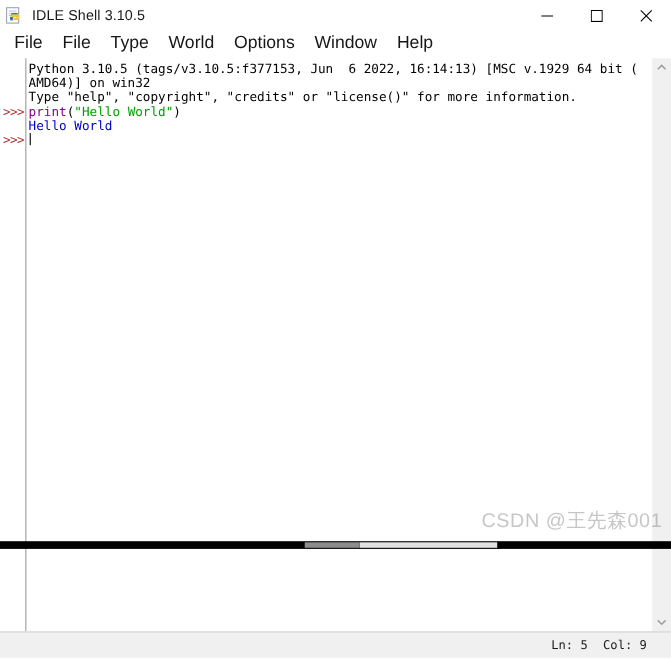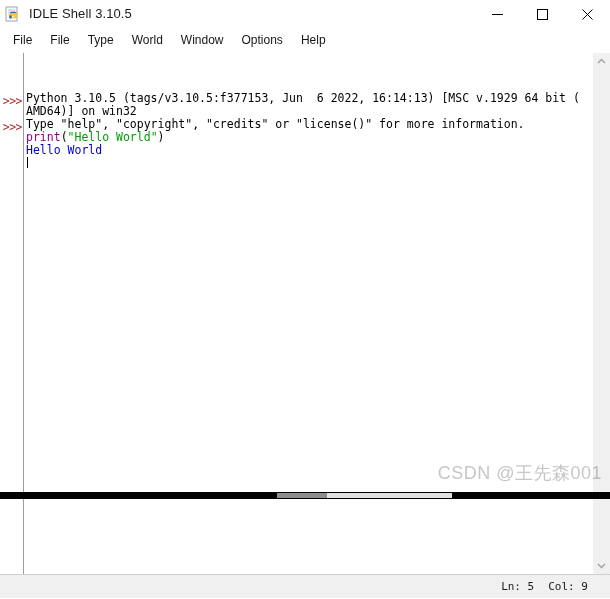--- a/index.html
+++ b/index.html
@@ -62,21 +62,21 @@
   
   .menubar {
     height: 25px;
     background: #ffffff;
     display: flex;
     align-items: center;
     padding-left: 4px;
     user-select: none;
   }
   .menu-item {
-    font-size: 12px;
+    font-size: 16px;
     color: #161616;
     padding: 2px 9px 3px 9px;
     line-height: 18px;
     white-space: nowrap;
     cursor: default;
   }
 
   
   .bodyarea {
     position: relative;
@@ -115,21 +115,20 @@
   .textpane {
     position: absolute;
     inset: 0;
     padding: 3px 0 0 2px;
     font-family: "DejaVu Sans Mono", "Liberation Mono", monospace;
     font-size: 11.5px;
     line-height: 13px;
     white-space: pre;
     color: #000000;
     box-sizing: border-box;
-    margin-top: 36px;
   }
   .line { height: 13px; line-height: 13px; }
   .tok-kw   { color: #900090; }
   .tok-str  { color: #00a000; }
   .tok-out  { color: #0000c8; }
   .tok-plain{ color: #000000; }
 
   .caret {
     display: inline-block;
     width: 1px;
@@ -257,22 +256,22 @@
           </svg>
       </div>
     </div>
   </div>
 
   <div class="menubar">
     <div class="menu-item">File</div>
     <div class="menu-item">File</div>
     <div class="menu-item">Type</div>
     <div class="menu-item">World</div>
+    <div class="menu-item">Options</div>
     <div class="menu-item">Window</div>
-    <div class="menu-item">Options</div>
     <div class="menu-item">Help</div>
   </div>
 
   <div class="bodyarea">
 
     <div class="gutter">
       <div class="gutter-line"></div>
       <div class="gutter-line"></div>
       <div class="gutter-line"></div>
       <div class="gutter-line">&gt;&gt;&gt;</div>

